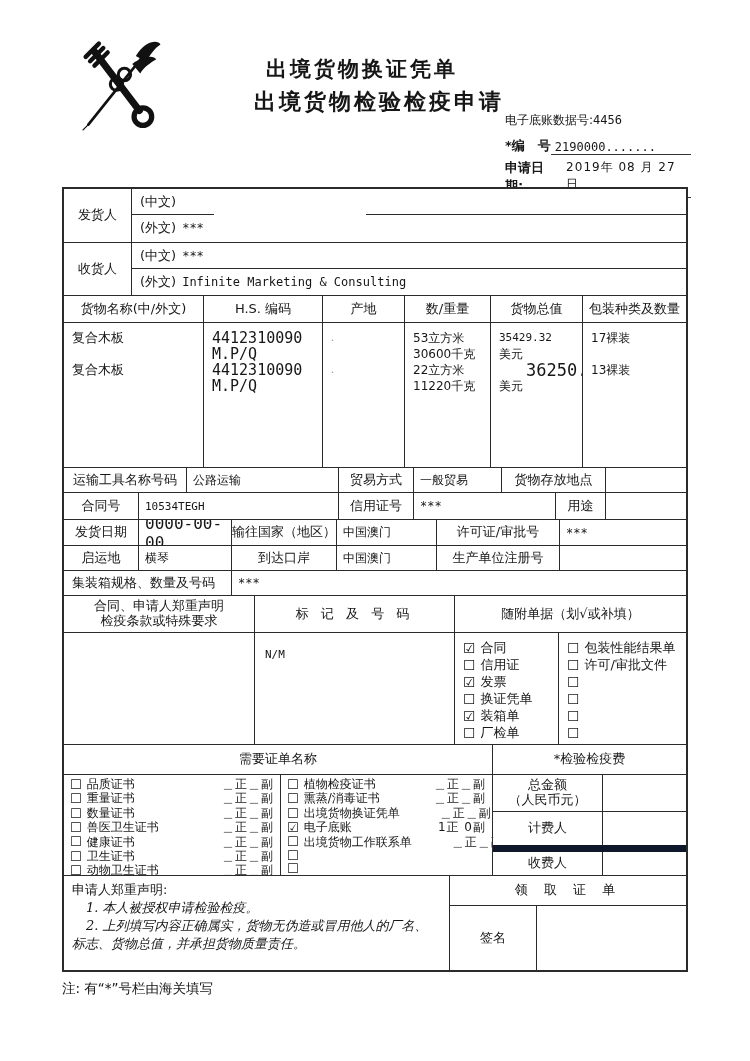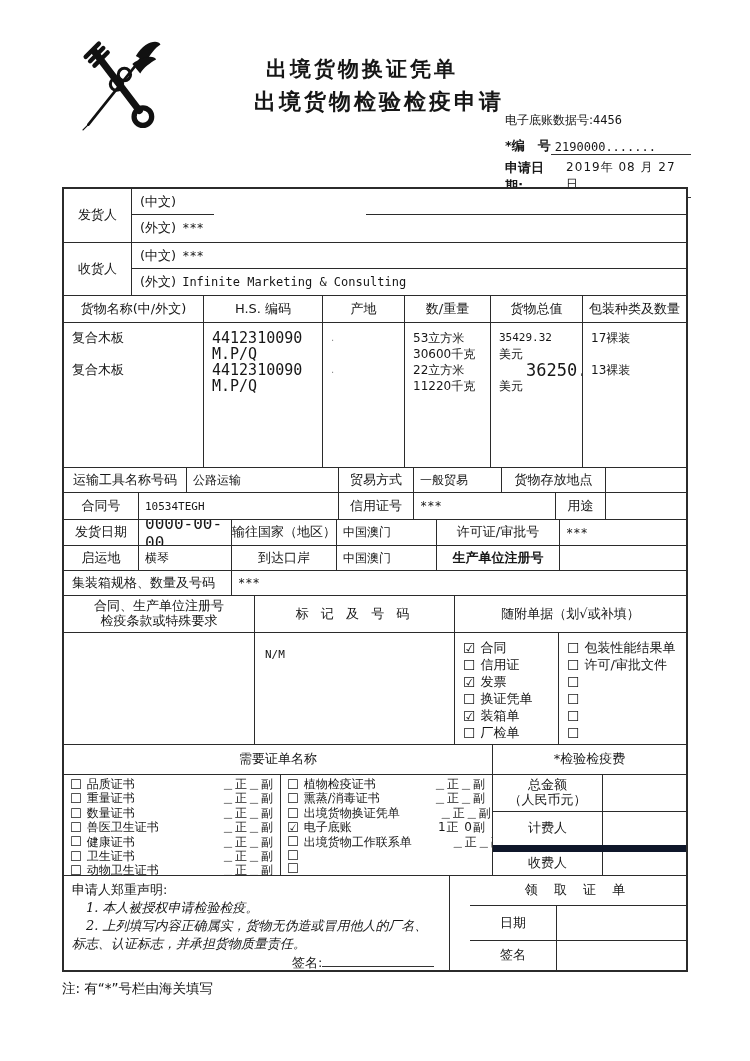--- a/index.html
+++ b/index.html
@@ -175,32 +175,32 @@
     <div class="cell val" style="flex:0 0 100px;">中国澳门</div>
     <div class="cell lbl" style="flex:0 0 123px;">许可证/审批号</div>
     <div class="cell val mono last" style="flex:1;">***</div>
   </div>
 
   <div class="row" style="height:25px;">
     <div class="cell lbl" style="flex:0 0 75px;">启运地</div>
     <div class="cell val" style="flex:0 0 93px;">横琴</div>
     <div class="cell lbl" style="flex:0 0 105px;">到达口岸</div>
     <div class="cell val" style="flex:0 0 100px;">中国澳门</div>
-    <div class="cell lbl" style="flex:0 0 123px;font-weight:bold;">生产单位注册号</div>
+    <div class="cell lbl" style="flex:0 0 123px;">生产单位注册号</div>
     <div class="cell val last" style="flex:1;"></div>
   </div>
 
   <div class="row" style="height:25px;">
     <div class="cell lbl" style="flex:0 0 168px;justify-content:flex-start;padding-left:8px;">集装箱规格、数量及号码</div>
     <div class="cell val mono last" style="flex:1;">***</div>
   </div>
 
   <div class="row" style="height:37px;">
     <div class="cell lbl vstack" style="flex:0 0 191px;justify-content:center;">
-      <div>合同、生产单位注册号</div>
+      <div>合同、申请人郑重声明</div>
       <div>检疫条款或特殊要求</div>
     </div>
     <div class="cell lbl" style="flex:0 0 200px;letter-spacing:4px;">标 记 及 号 码</div>
     <div class="cell lbl last" style="flex:1;">随附单据（划√或补填）</div>
   </div>
 
   <div class="row" style="height:112px;">
     <div class="cell" style="flex:0 0 191px;"></div>
     <div class="cell" style="flex:0 0 200px;padding:10px 0 0 10px;">
       <span class="mono" style="font-size:11px;">N/M</span>
@@ -379,36 +379,29 @@
         <div class="lbl" style="flex:0 0 110px;height:100%;border-right:1px solid #2b2b2b;box-sizing:border-box;">计费人</div>
         <div class="val" style="flex:1;height:100%;"></div>
       </div>
       <div class="subrow" style="height:30px;border-top:7px solid #0f172a;">
         <div class="lbl" style="flex:0 0 110px;height:100%;border-right:1px solid #2b2b2b;box-sizing:border-box;">收费人</div>
         <div class="val" style="flex:1;height:100%;"></div>
       </div>
     </div>
   </div>
 
-  <div class="row" style="height:95px;gap:20px;">
+  <div class="row" style="height:95px;">
     <div class="cell" style="flex:0 0 386px;padding:5px 8px 0 8px;font-size:13px;line-height:18px;">
       <div>申请人郑重声明:</div>
       <div class="hand" style="padding-left:14px;">1. 本人被授权申请检验检疫。</div>
       <div class="hand" style="padding-left:14px;">2. 上列填写内容正确属实，货物无伪造或冒用他人的厂名、</div>
-      <div class="hand">标志、认证标志，并承担货物质量责任。</div>
-      <div style="padding-left:220px;">
-        <span>签名:</span><span class="sigline"></span>
-      </div>
+      <div class="hand">标志、货物总值，并承担货物质量责任。</div>
     </div>
     <div class="cell last vstack" style="flex:1;">
       <div class="lbl" style="height:29px;letter-spacing:6px;">领 取 证 单</div>
-      <div class="subrow" style="height:35px;border-top:1px solid #2b2b2b;">
-        <div class="lbl" style="flex:0 0 87px;height:100%;border-right:1px solid #2b2b2b;box-sizing:border-box;">日期</div>
-        <div class="val" style="flex:1;height:100%;"></div>
-      </div>
       <div class="subrow" style="flex:1;border-top:1px solid #2b2b2b;">
         <div class="lbl" style="flex:0 0 87px;height:100%;border-right:1px solid #2b2b2b;box-sizing:border-box;">签名</div>
         <div class="val" style="flex:1;height:100%;"></div>
       </div>
     </div>
   </div>
 
 </div>
 
 <div class="abs footnote">注: 有“*”号栏由海关填写</div>

